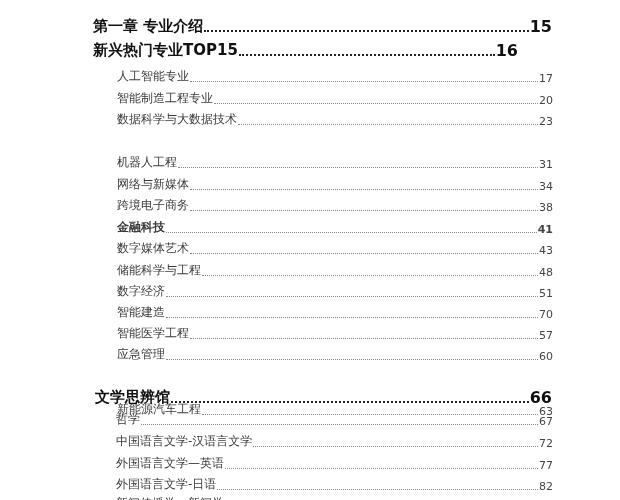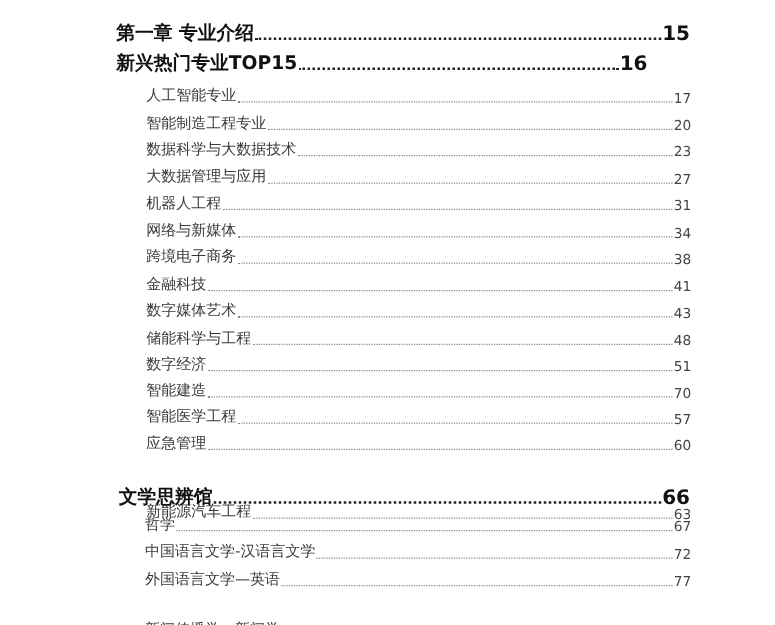--- a/index.html
+++ b/index.html
@@ -52,41 +52,36 @@
   <div class="row sub" style="left:117px; top:90px; width:436px;">
     <span class="label">智能制造工程专业</span>
     <span class="leader"></span>
     <span class="page">20</span>
   </div>
   <div class="row sub" style="left:117px; top:111px; width:436px;">
     <span class="label">数据科学与大数据技术</span>
     <span class="leader"></span>
     <span class="page">23</span>
   </div>
-  <div class="row sub" style="left:117px; top:133px; width:436px;">
-    <span class="label">大数据管理与应用</span>
-    <span class="leader"></span>
-    <span class="page">27</span>
-  </div>
   <div class="row sub" style="left:117px; top:154px; width:436px;">
     <span class="label">机器人工程</span>
     <span class="leader"></span>
     <span class="page">31</span>
   </div>
   <div class="row sub" style="left:117px; top:176px; width:436px;">
     <span class="label">网络与新媒体</span>
     <span class="leader"></span>
     <span class="page">34</span>
   </div>
   <div class="row sub" style="left:117px; top:197px; width:436px;">
     <span class="label">跨境电子商务</span>
     <span class="leader"></span>
     <span class="page">38</span>
   </div>
-  <div class="row sub" style="left:117px; top:219px; width:436px;">
+  <div class="row sub" style="left:117px; top:219px; width:436px;font-weight:bold;">
     <span class="label">金融科技</span>
     <span class="leader"></span>
     <span class="page">41</span>
   </div>
   <div class="row sub" style="left:117px; top:240px; width:436px;">
     <span class="label">数字媒体艺术</span>
     <span class="leader"></span>
     <span class="page">43</span>
   </div>
   <div class="row sub" style="left:117px; top:262px; width:436px;">
@@ -134,20 +129,25 @@
   <div class="row sub" style="left:116px; top:433px; width:437px;">
     <span class="label">中国语言文学-汉语言文学</span>
     <span class="leader"></span>
     <span class="page">72</span>
   </div>
   <div class="row sub" style="left:116px; top:455px; width:437px;">
     <span class="label">外国语言文学—英语</span>
     <span class="leader"></span>
     <span class="page">77</span>
   </div>
+  <div class="row sub" style="left:116px; top:476px; width:437px;">
+    <span class="label">外国语言文学-日语</span>
+    <span class="leader"></span>
+    <span class="page">82</span>
+  </div>
   <div class="row sub" style="left:116px; top:495px; width:437px;">
     <span class="label">新闻传播学—新闻学</span>
 
     <span class="page"></span>
   </div>
 
 </div>
 </div>
 
 </body></html>

